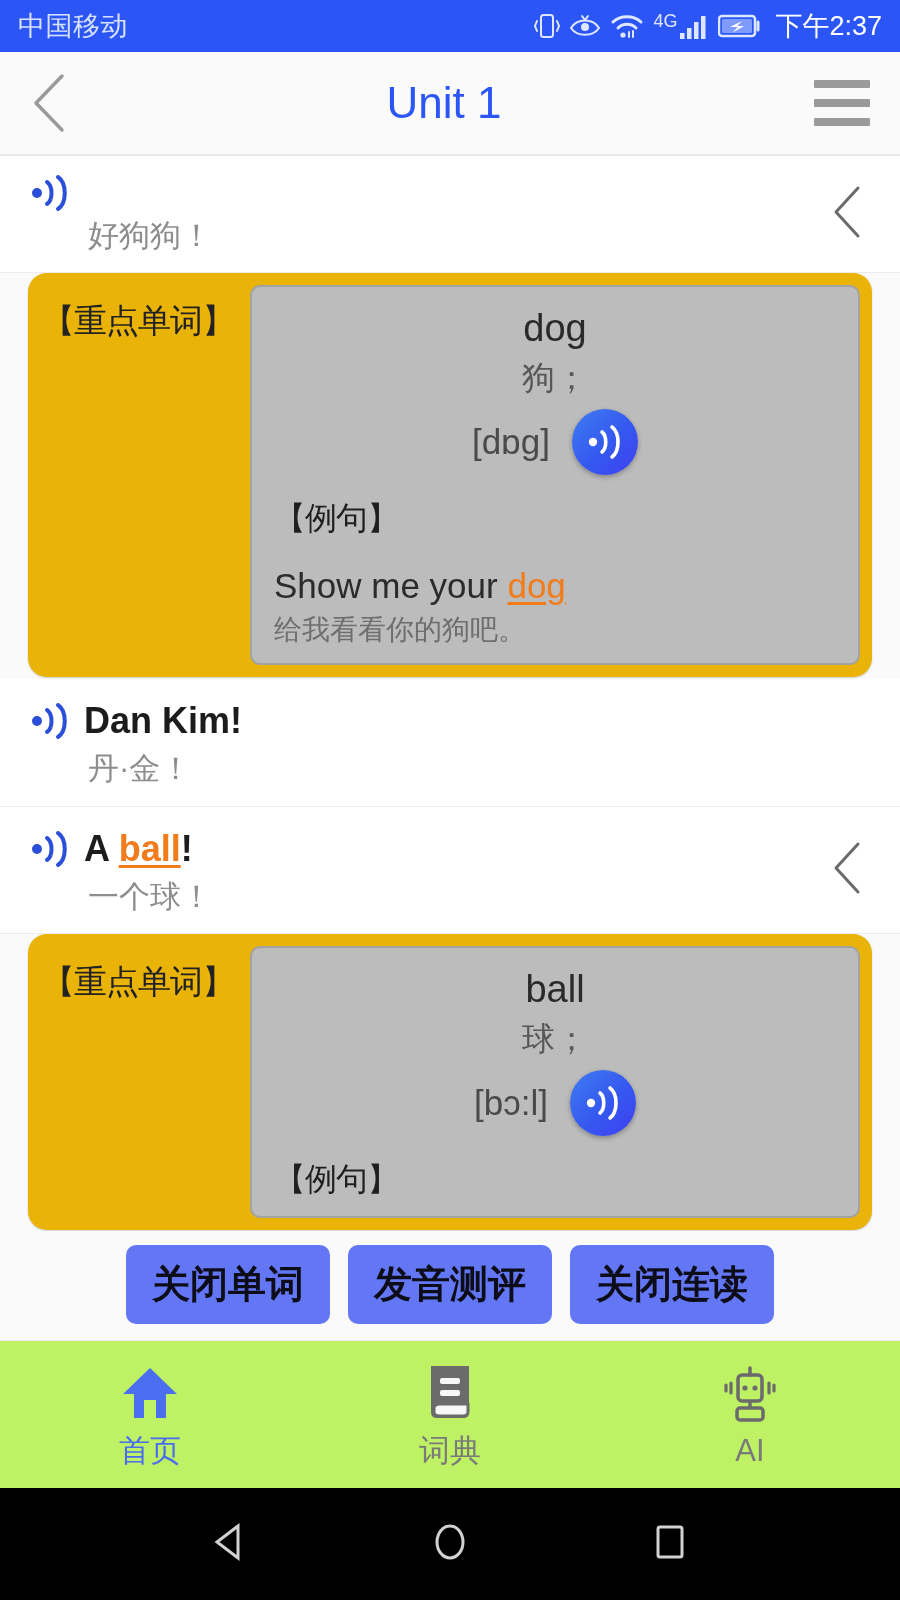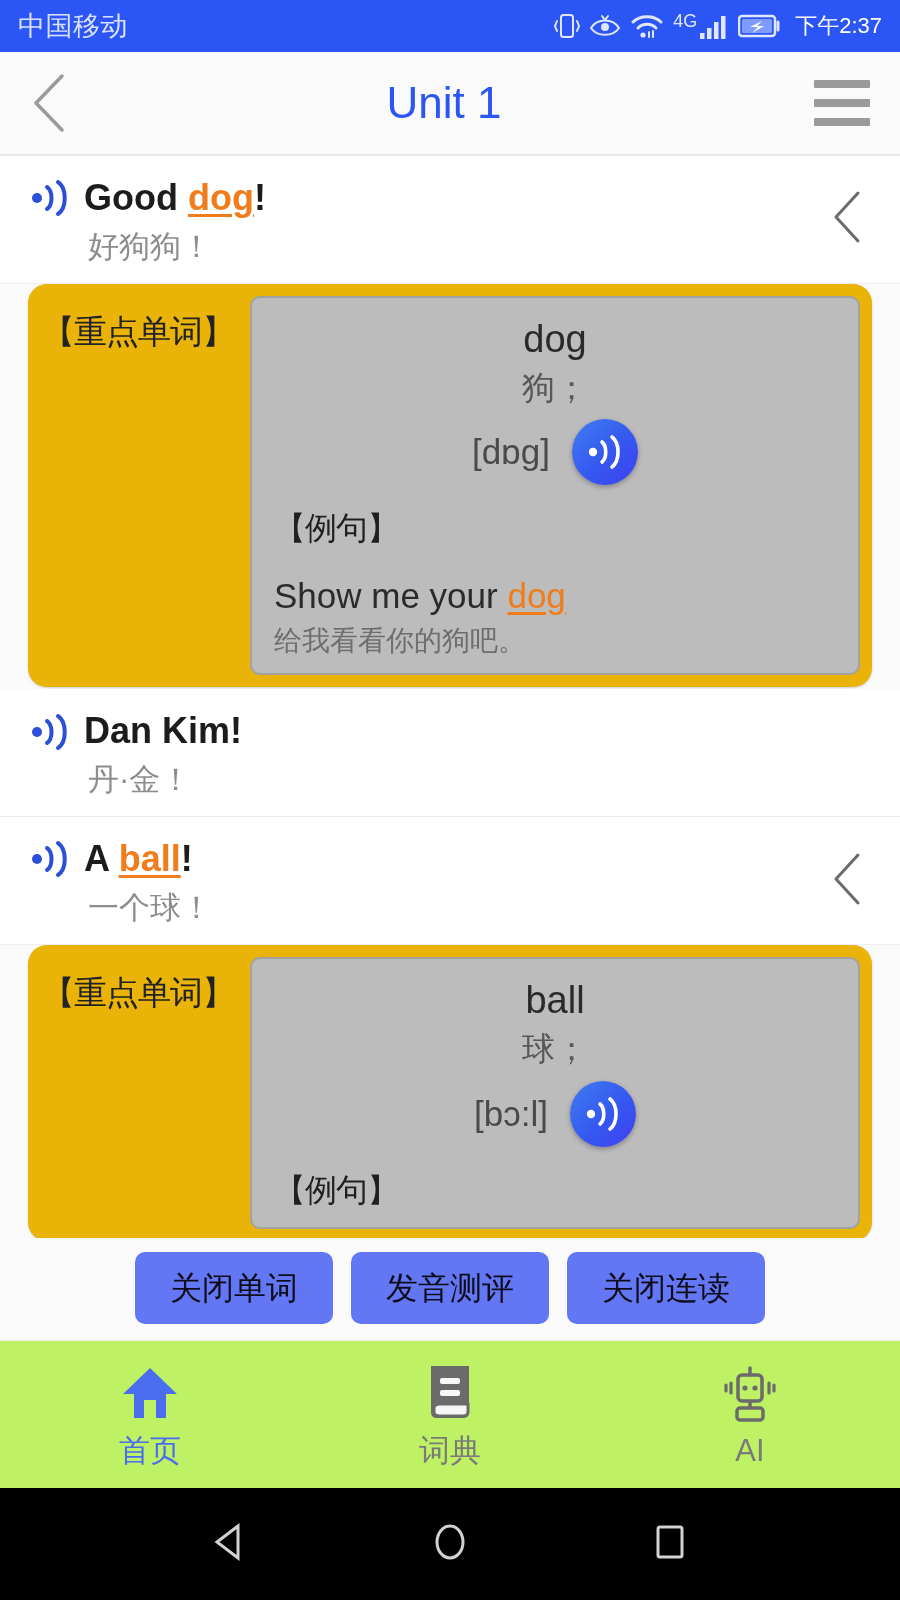--- a/index.html
+++ b/index.html
@@ -12,21 +12,21 @@
   #app { position: relative; width: 900px; height: 1600px; display: flex; flex-direction: column; }
 
   
   .statusbar {
     height: 52px; background: #2b56f5; color: #dfe6ff;
     display: flex; align-items: center; padding: 0 18px; flex: 0 0 auto;
   }
   .carrier { font-size: 27px; letter-spacing: .5px; color: #d8e1ff; }
   .status-right { margin-left: auto; display: flex; align-items: center; gap: 9px; }
   .status-right svg { display: block; }
-  .clock { font-size: 22px; color: #ffffff; margin-left: 4px; white-space: nowrap; }
+  .clock { font-size: 27px; color: #ffffff; margin-left: 4px; white-space: nowrap; }
 
   
   .header {
     height: 104px; background: #fafafa; display: flex; align-items: center;
     padding: 0 30px; position: relative; flex: 0 0 auto;
     border-bottom: 2px solid #e8e8e8;
   }
   .hdr-back { width: 60px; height: 60px; display: flex; align-items: center; justify-content: flex-start; }
   .hdr-title {
     position: absolute; left: 0; right: 12px; text-align: center;
@@ -78,22 +78,22 @@
   .wp-ex-en { font-size: 35px; color: #2b2b2b; margin-top: 22px; line-height: 1.3; }
   .wp-ex-cn { font-size: 28px; color: #6e6e6e; margin-top: 4px; line-height: 1.3; }
 
   
   .actionbar {
     flex: 0 0 auto; background: #fafafa; display: flex; justify-content: center;
     gap: 18px; padding: 14px 0 16px 0;
   }
   .act-btn {
     background: #6377f5; color: #0d0d1a; border: none; border-radius: 10px;
-    font-size: 32px; font-family: inherit; padding: 16px 26px; min-width: 198px;
-    line-height: 1.25; letter-spacing: 0;
+    font-size: 38px; font-family: inherit; padding: 16px 26px; min-width: 198px;
+    line-height: 1.25; letter-spacing: 0; font-weight: bold;
   }
 
   
   .tabbar {
     flex: 0 0 auto; height: 148px; background: #bef264; display: flex;
     align-items: center; border-top: 1px solid #efefef;
   }
   .tab { flex: 1 1 0; display: flex; flex-direction: column; align-items: center; gap: 6px; }
   .tab .tab-ico { height: 66px; display: flex; align-items: flex-end; justify-content: center; }
   .tab-label { font-size: 31px; color: #7a7a7a; }
@@ -163,21 +163,20 @@
 
   <div class="content">
 
     <div class="sentence-row">
       <div class="sent-en">
         <svg class="spk-inline" viewBox="0 0 44 38">
           <circle cx="7" cy="19" r="5" fill="#2b4fd8"></circle>
           <path d="M17 8 C23 12, 23 26, 17 30" fill="none" stroke="#2b4fd8" stroke-width="4" stroke-linecap="round"></path>
           <path d="M28 3 C37 9, 37 29, 28 35" fill="none" stroke="#2b4fd8" stroke-width="4" stroke-linecap="round"></path>
         </svg>
-        <span class="txt"><span>Good </span><span class="hl">dog</span><span>!</span></span>
       </div>
       <div class="sent-cn">好狗狗！</div>
       <div class="row-chevron">
         <svg width="36" height="56" viewBox="0 0 36 56">
           <path d="M28 4 L6 28 L28 52" fill="none" stroke="#6b6b6b" stroke-width="3" stroke-linecap="round" stroke-linejoin="round"></path>
         </svg>
       </div>
     </div>
 
     <div class="word-panel">

